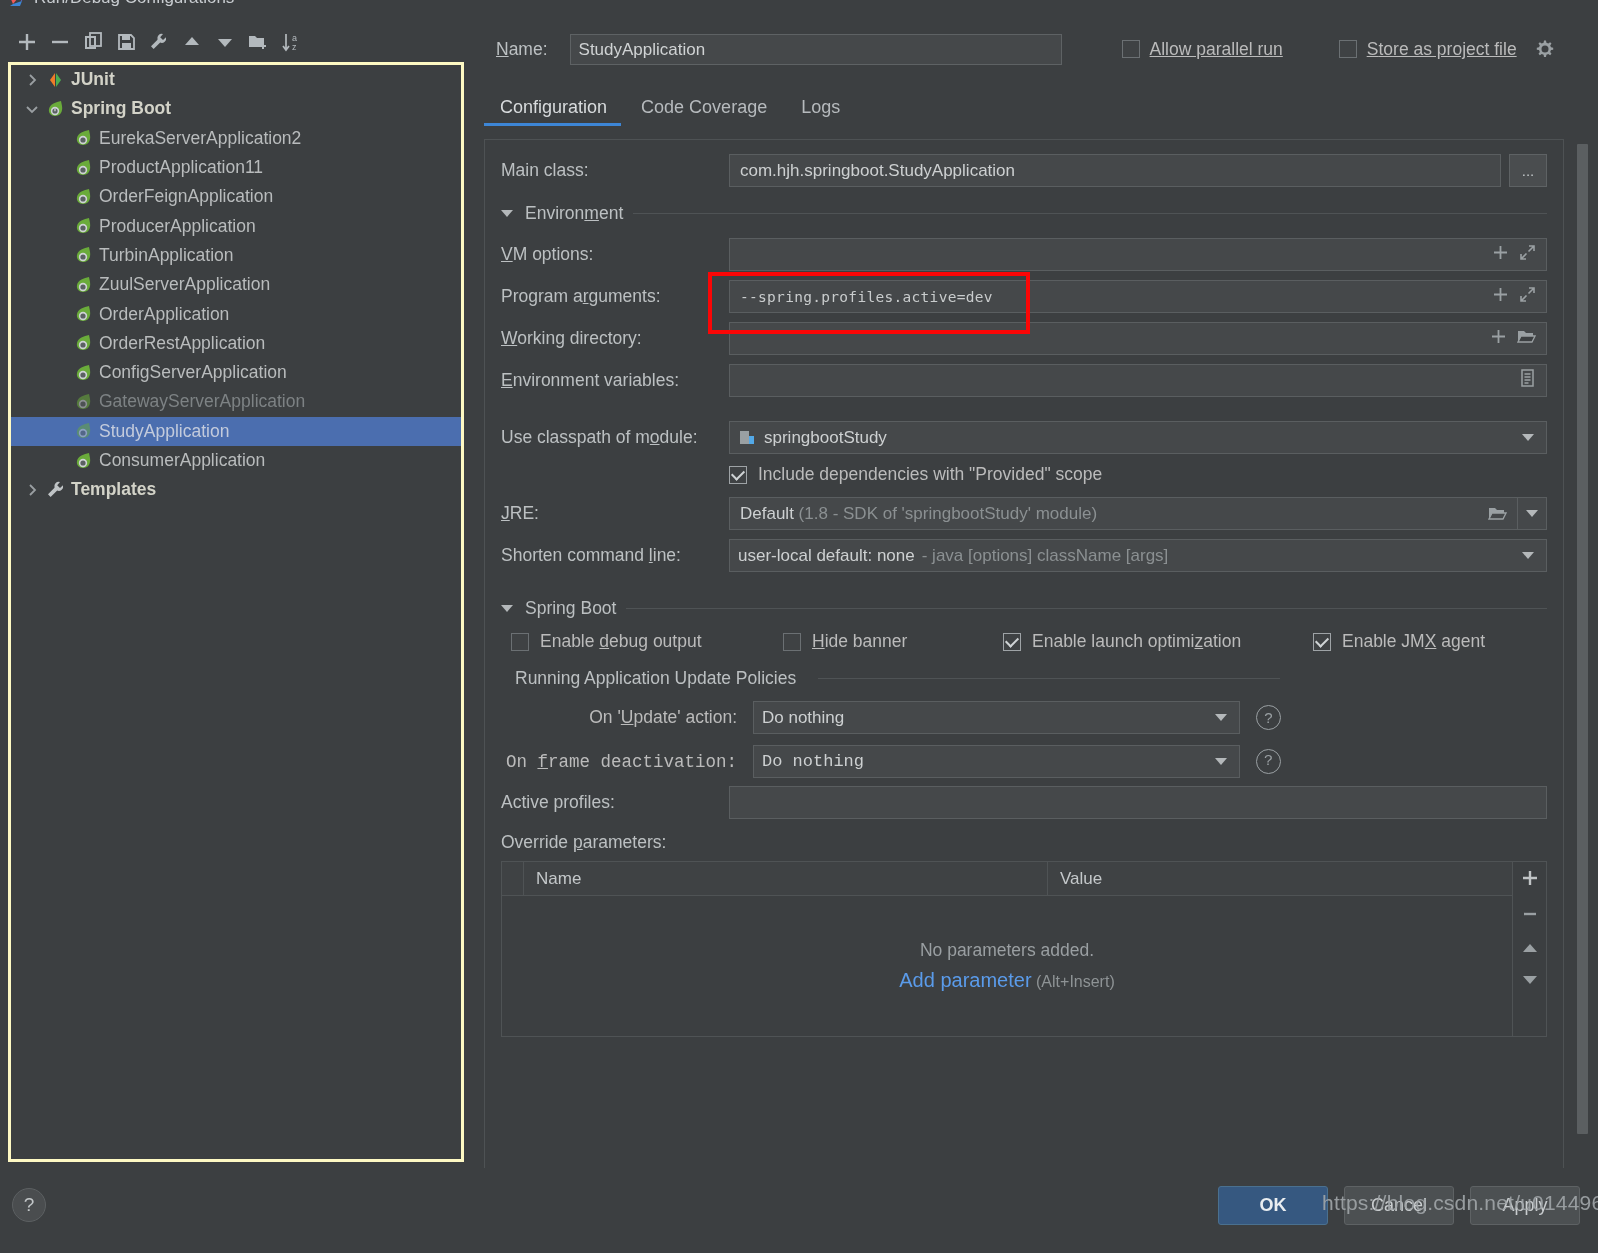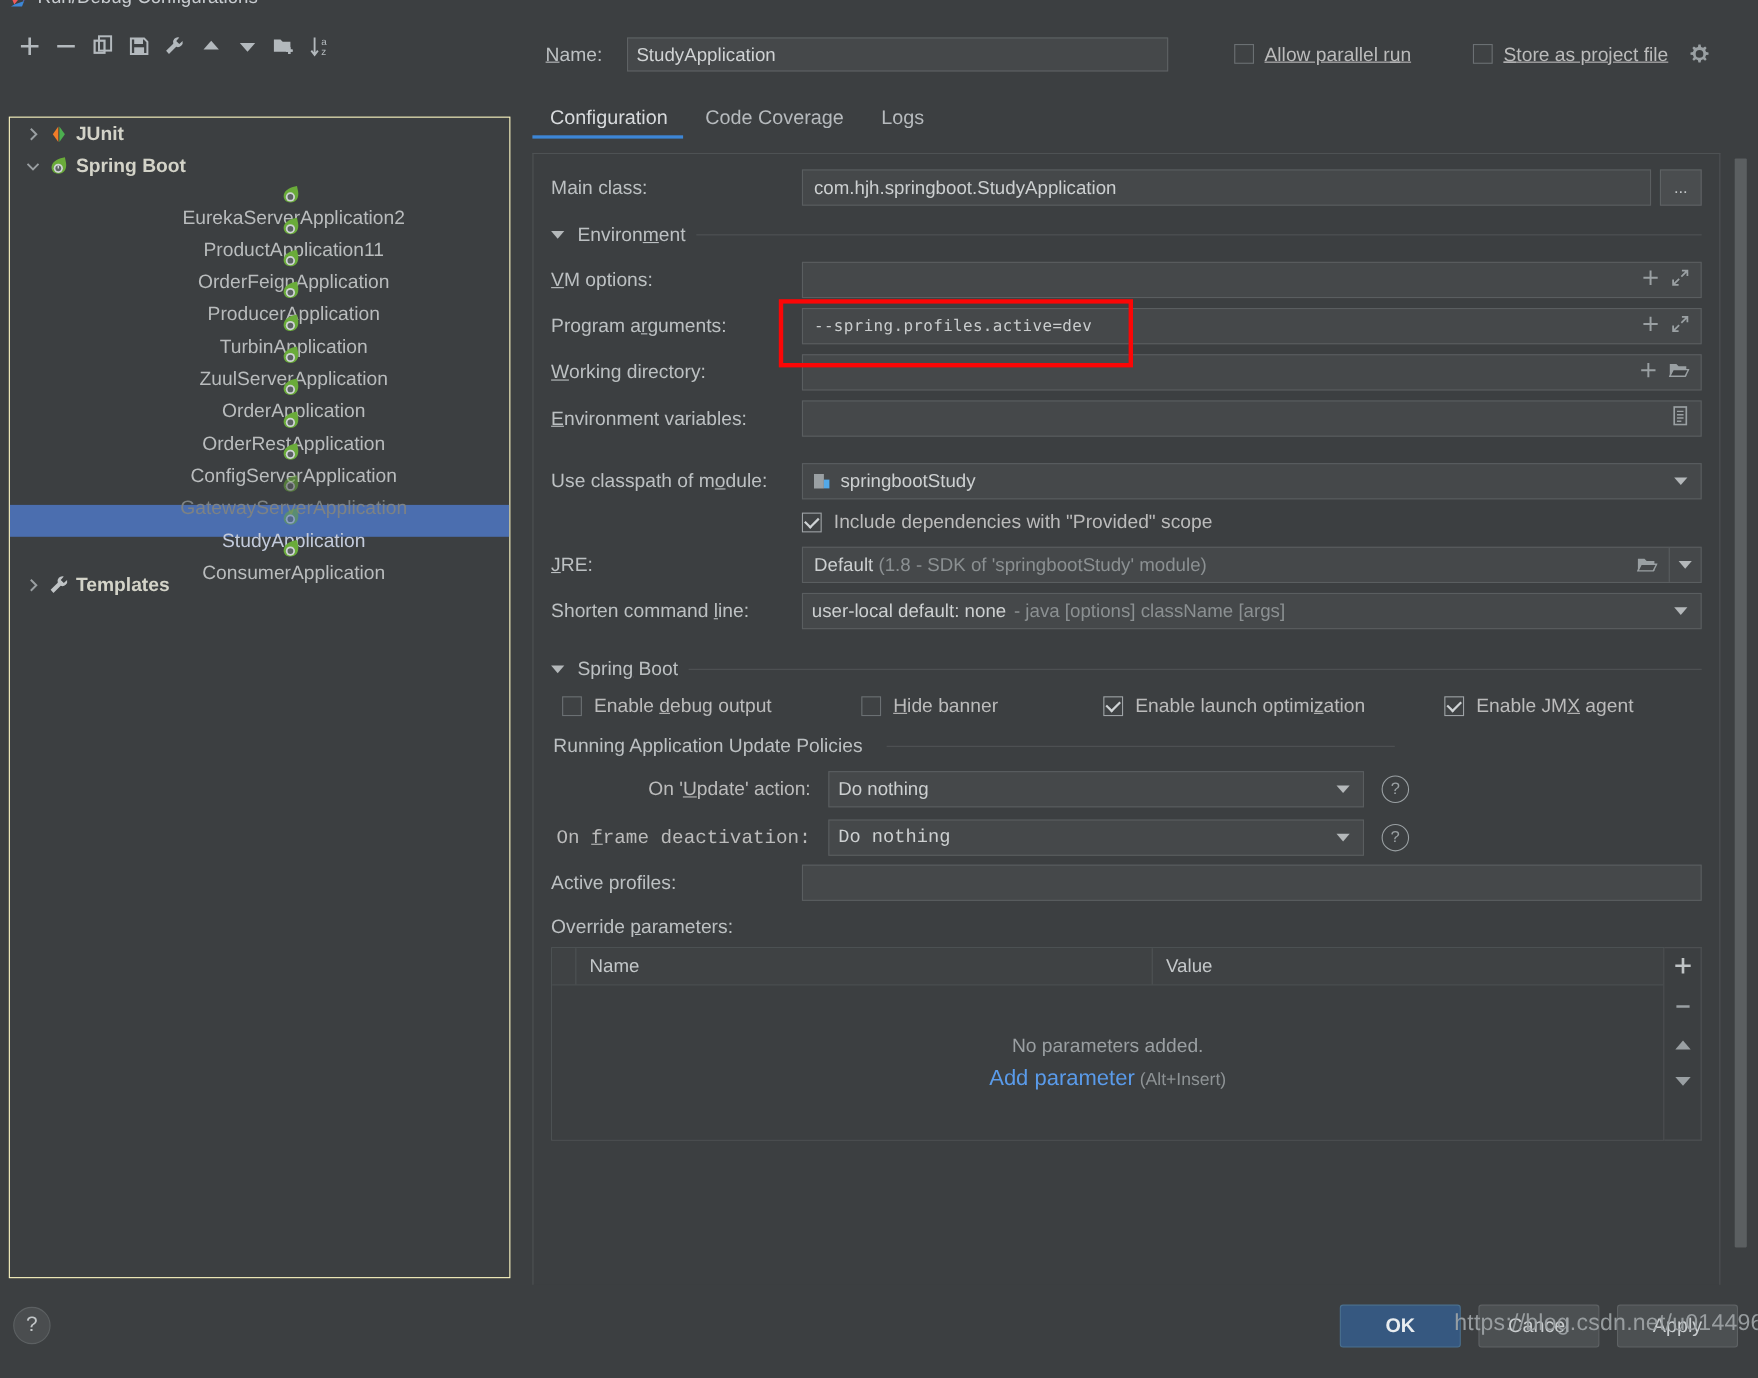--- a/index.html
+++ b/index.html
@@ -34,28 +34,28 @@
     padding: 6px 10px 6px 12px; height: 40px;
   }
   .tb-btn {
     width: 30px; height: 28px; display: flex; align-items: center; justify-content: center;
     color: #a9b0b6; cursor: default;
   }
   .tb-btn svg { display: block; }
 
   .tree {
     position: absolute; left: 8px; right: 6px; top: 40px; bottom: 6px;
-    border: 1px solid #fef9c3; background: #3c3f41; overflow: hidden; margin-top: 44px;
+    border: 3px solid #fef9c3; background: #3c3f41; overflow: hidden;
   }
   .tree-row {
     height: 29.3px; display: flex; align-items: center;
     padding-left: 10px; font-size: 17.5px; white-space: nowrap;
   }
   .tree-row.group { font-weight: bold; color: #d3d3c8; }
-  .tree-row.leaf  { color: #b9bcbd; padding-left: 62px; flex-direction: column; }
+  .tree-row.leaf  { color: #b9bcbd; padding-left: 62px; }
   .tree-row.leaf.dim { color: #7d8284; }
   .tree-row.selected { background: #4b6eaf; color: #cfd6e6; }
   .tree-row.selected.dim { color: #c3cbdc; }
   .twisty {
     width: 22px; height: 22px; margin-right: 2px; flex: none;
     display: flex; align-items: center; justify-content: center; color: #9a9fa2;
   }
   .tree-icon { width: 22px; height: 22px; margin-right: 4px; flex: none; position: relative; }
 
   
@@ -140,21 +140,21 @@
   .combo .cval { flex: 1; display: flex; align-items: center; gap: 7px; overflow: hidden; white-space: nowrap; }
   .caret { width: 0; height: 0; border-left: 6px solid transparent; border-right: 6px solid transparent;
            border-top: 7px solid #b4b8ba; margin: 0 6px; flex: none; }
 
   .indent-row { display: flex; align-items: center; margin: 8px 0 12px 228px; font-size: 17.5px; gap: 11px; }
 
   .sb-checks { display: flex; align-items: center; margin: 4px 0 16px 10px; font-size: 17.5px; }
   .sb-checks .item { display: flex; align-items: center; gap: 11px; }
 
   .subsection {
-    display: flex; align-items: center; gap: 22px; margin: 0 0 12px 2px;
+    display: flex; align-items: center; gap: 22px; margin: 0 0 12px 14px;
     font-size: 17.5px; color: #bcc0c2;
   }
   .subsection .hr { width: 462px; height: 1px; background: #4f5355; }
 
   .policy-row { display: flex; align-items: center; margin-bottom: 11px; }
   .policy-row .plabel { width: 252px; text-align: right; padding-right: 16px; font-size: 17.5px; flex: none; }
   .policy-combo { width: 487px; flex: none; }
   .qmark {
     width: 25px; height: 25px; border-radius: 50%; border: 1.6px solid #9aa0a3;
     color: #9aa0a3; font-size: 15px; display: flex; align-items: center; justify-content: center;

